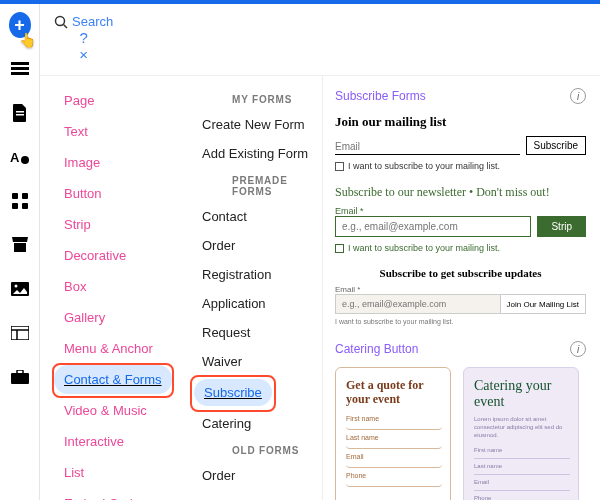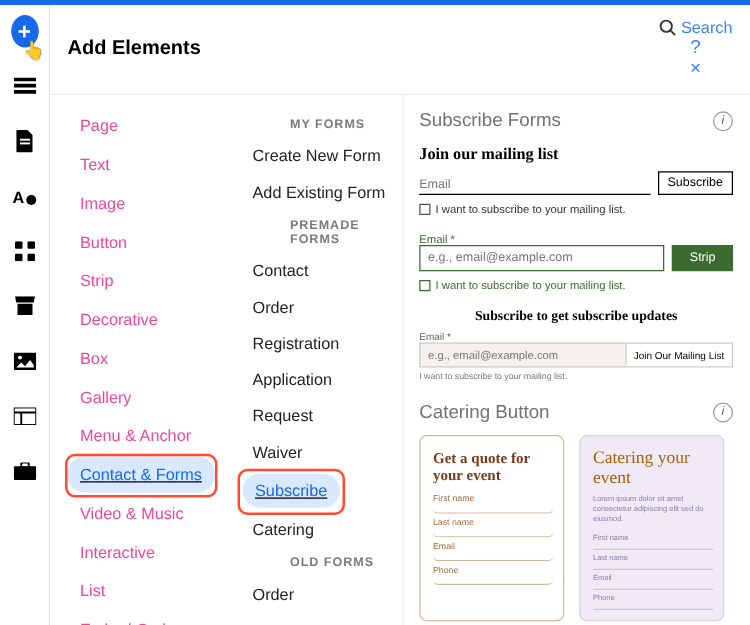--- a/index.html
+++ b/index.html
@@ -20,21 +20,21 @@
   .col1 { width: 140px; padding:10px 6px 10px 14px; }
   .col1 .item { font-size:13px; color:#ec4899; padding:7px 10px; border-radius:14px; cursor:pointer; white-space:nowrap; margin-bottom:2px; }
   .col1 .item.sel { background:#d7e8ff; color:#166aea; font-weight:500; }
   .hl-red { outline:2px solid #ff4a2e; outline-offset:0; border-radius:6px;text-decoration:underline; }
   .col2 { width: 142px; padding:10px 6px 10px 12px; }
   .grp-label { font-size:10px; letter-spacing:.08em; color:#7a7a7a; font-weight:600; margin:8px 0 6px 4px;padding-left:36px; }
   .col2 .item { font-size:13px; color:#222; padding:6px 10px; border-radius:14px; cursor:pointer; white-space:nowrap; margin-bottom:2px; }
   .col2 .item.sel { background:#d7e8ff; color:#166aea; font-weight:500; }
   .col3 { flex:1; padding:12px 14px 10px 12px; border-left:1px solid #eee; overflow-y:auto; }
   .section-row { display:flex; align-items:center; margin-bottom:10px; }
-  .section-title { font-size:15px; color:#737373; flex:1; }
+  .section-title { font-size:12px; color:#8b5cf6; flex:1; }
   .info { width:16px; height:16px; border:1px solid #999; border-radius:50%; display:flex; align-items:center; justify-content:center; font-size:10px; color:#666; font-style:italic; }
   
   .form-a { margin-bottom:14px; }
   .form-a .h { font-family: Georgia, serif; font-size:13px; font-weight:600; margin-bottom:6px; }
   .form-a .row { display:flex; align-items:flex-end; gap:6px; }
   .form-a input { border:none; border-bottom:1px solid #000; font-size:10px; padding:2px 0; flex:1; outline:none; }
   .form-a .btn { border:1px solid #000; background:#fff; font-size:10px; padding:3px 7px; }
   .chk { display:flex; align-items:center; gap:4px; font-size:9px; color:#333; margin-top:6px; }
   .chk .box { width:9px; height:9px; border:1px solid #555; }
   .form-b { margin-bottom:14px; }
@@ -50,21 +50,21 @@
   .form-c .row { display:flex; gap:0; }
   .form-c input { flex:1; border:1px solid #ccc; background:#f5f1ec; font-size:9px; padding:4px 6px; outline:none; }
   .form-c .btn { border:1px solid #ccc; border-left:none; background:#fff; font-size:8px; padding:4px 6px; white-space:nowrap; }
   .form-c .small { font-size:7px; color:#777; margin-top:4px; }
   .quotes { display:flex; gap:12px; margin-top:10px; }
   .quote-card { width: 116px; border:1px solid #d8b89a; border-radius:6px; padding:10px 8px 8px 10px; }
   .quote-card.a .h { font-family: Georgia, serif; font-size:12px; font-weight:700; color:#7a3b1a; line-height:1.2; margin-bottom:8px; }
   .quote-card.a .field-lbl { font-size:7px; color:#a36b3b; margin-top:4px; }
   .quote-card.a .line { height:8px; border-bottom:1px solid #d8b89a; border-radius:6px; }
   .quote-card.b { background:#efeaf6; border-color:#d9d0ea; }
-  .quote-card.b .h { font-family: "Brush Script MT", cursive; font-size:14px; color:#a16207; margin-bottom:6px; }
+  .quote-card.b .h { font-family: "Brush Script MT", cursive; font-size:14px; color:#14532d; margin-bottom:6px; }
   .quote-card.b .sub { font-size:6px; color:#8a7da9; margin-bottom:8px; line-height:1.3; }
   .quote-card.b .field-lbl { font-size:6px; color:#8a7da9; margin-top:4px; }
   .quote-card.b .line { height:6px; border-bottom:1px solid #cfc3e4; }
   svg { display:block; }
 </style>
 </head>
 <body>
 <div class="topbar"></div>
 
 <div class="app">
@@ -127,21 +127,20 @@
     <div class="ic">
         <svg width="18" height="14" viewBox="0 0 18 14">
           <rect x="0" y="3" width="18" height="11" rx="1" fill="#000"></rect>
           <rect x="6" y="0" width="6" height="4" rx="1" fill="none" stroke="#000" stroke-width="1.5"></rect>
         </svg>
       </div>
   </div>
 
   <div class="panel">
     <div class="panel-head">
-      <div class="panel-title">Add Elements</div>
       <div class="head-actions">
         <div class="search">
           <svg width="14" height="14" viewBox="0 0 14 14">
               <circle cx="6" cy="6" r="4.5" fill="none" stroke="#333" stroke-width="1.5"></circle>
               <line x1="9.5" y1="9.5" x2="13" y2="13" stroke="#333" stroke-width="1.5"></line>
             </svg>
           <span>Search</span>
         </div>
         <span style="font-size:15px;">?</span>
         <span style="font-size:15px;">×</span>
@@ -163,20 +162,21 @@
             <input placeholder="Email" style="">
             <button class="btn">Subscribe</button>
           </div>
           <div class="chk">
               <span class="box"></span>
               <span>I want to subscribe to your mailing list.</span>
             </div>
         </div>
 
         <div class="form-b">
+          <div class="h">Subscribe to our newsletter • Don't miss out!</div>
           <div class="lbl">Email *</div>
           <div class="row">
             <input placeholder="e.g., email@example.com" style="">
             <button class="btn">Strip</button>
           </div>
           <div class="chk">
               <span class="box" style="border-color:#3b6b2f;"></span>
               <span>I want to subscribe to your mailing list.</span>
             </div>
         </div>

